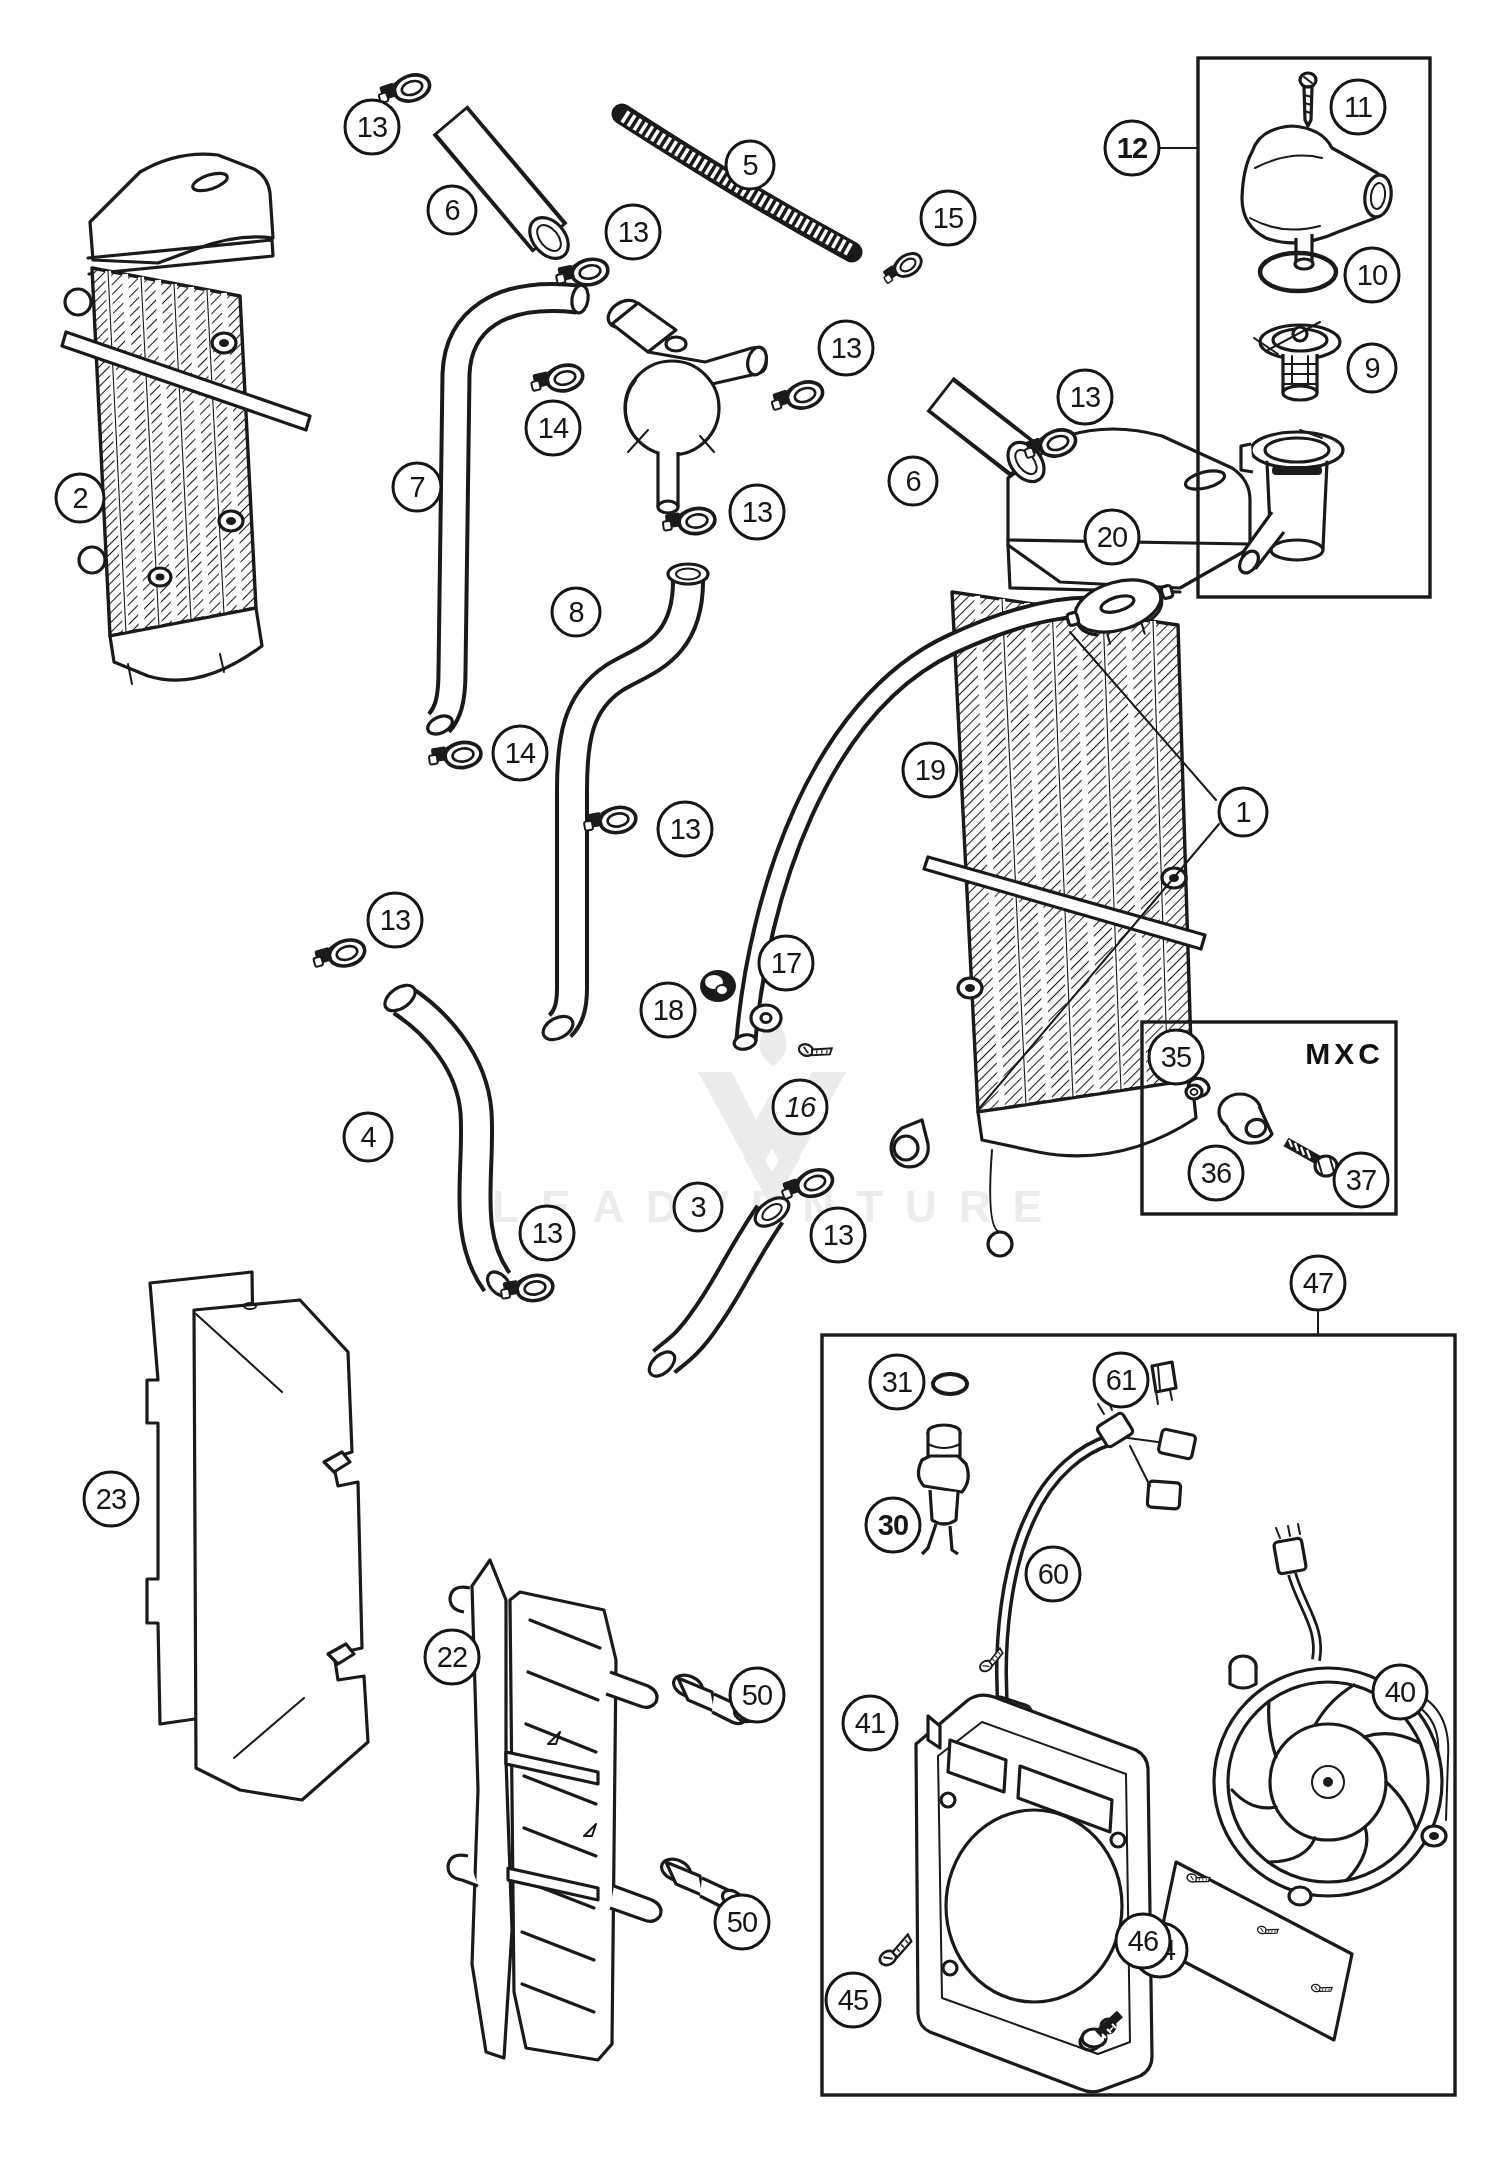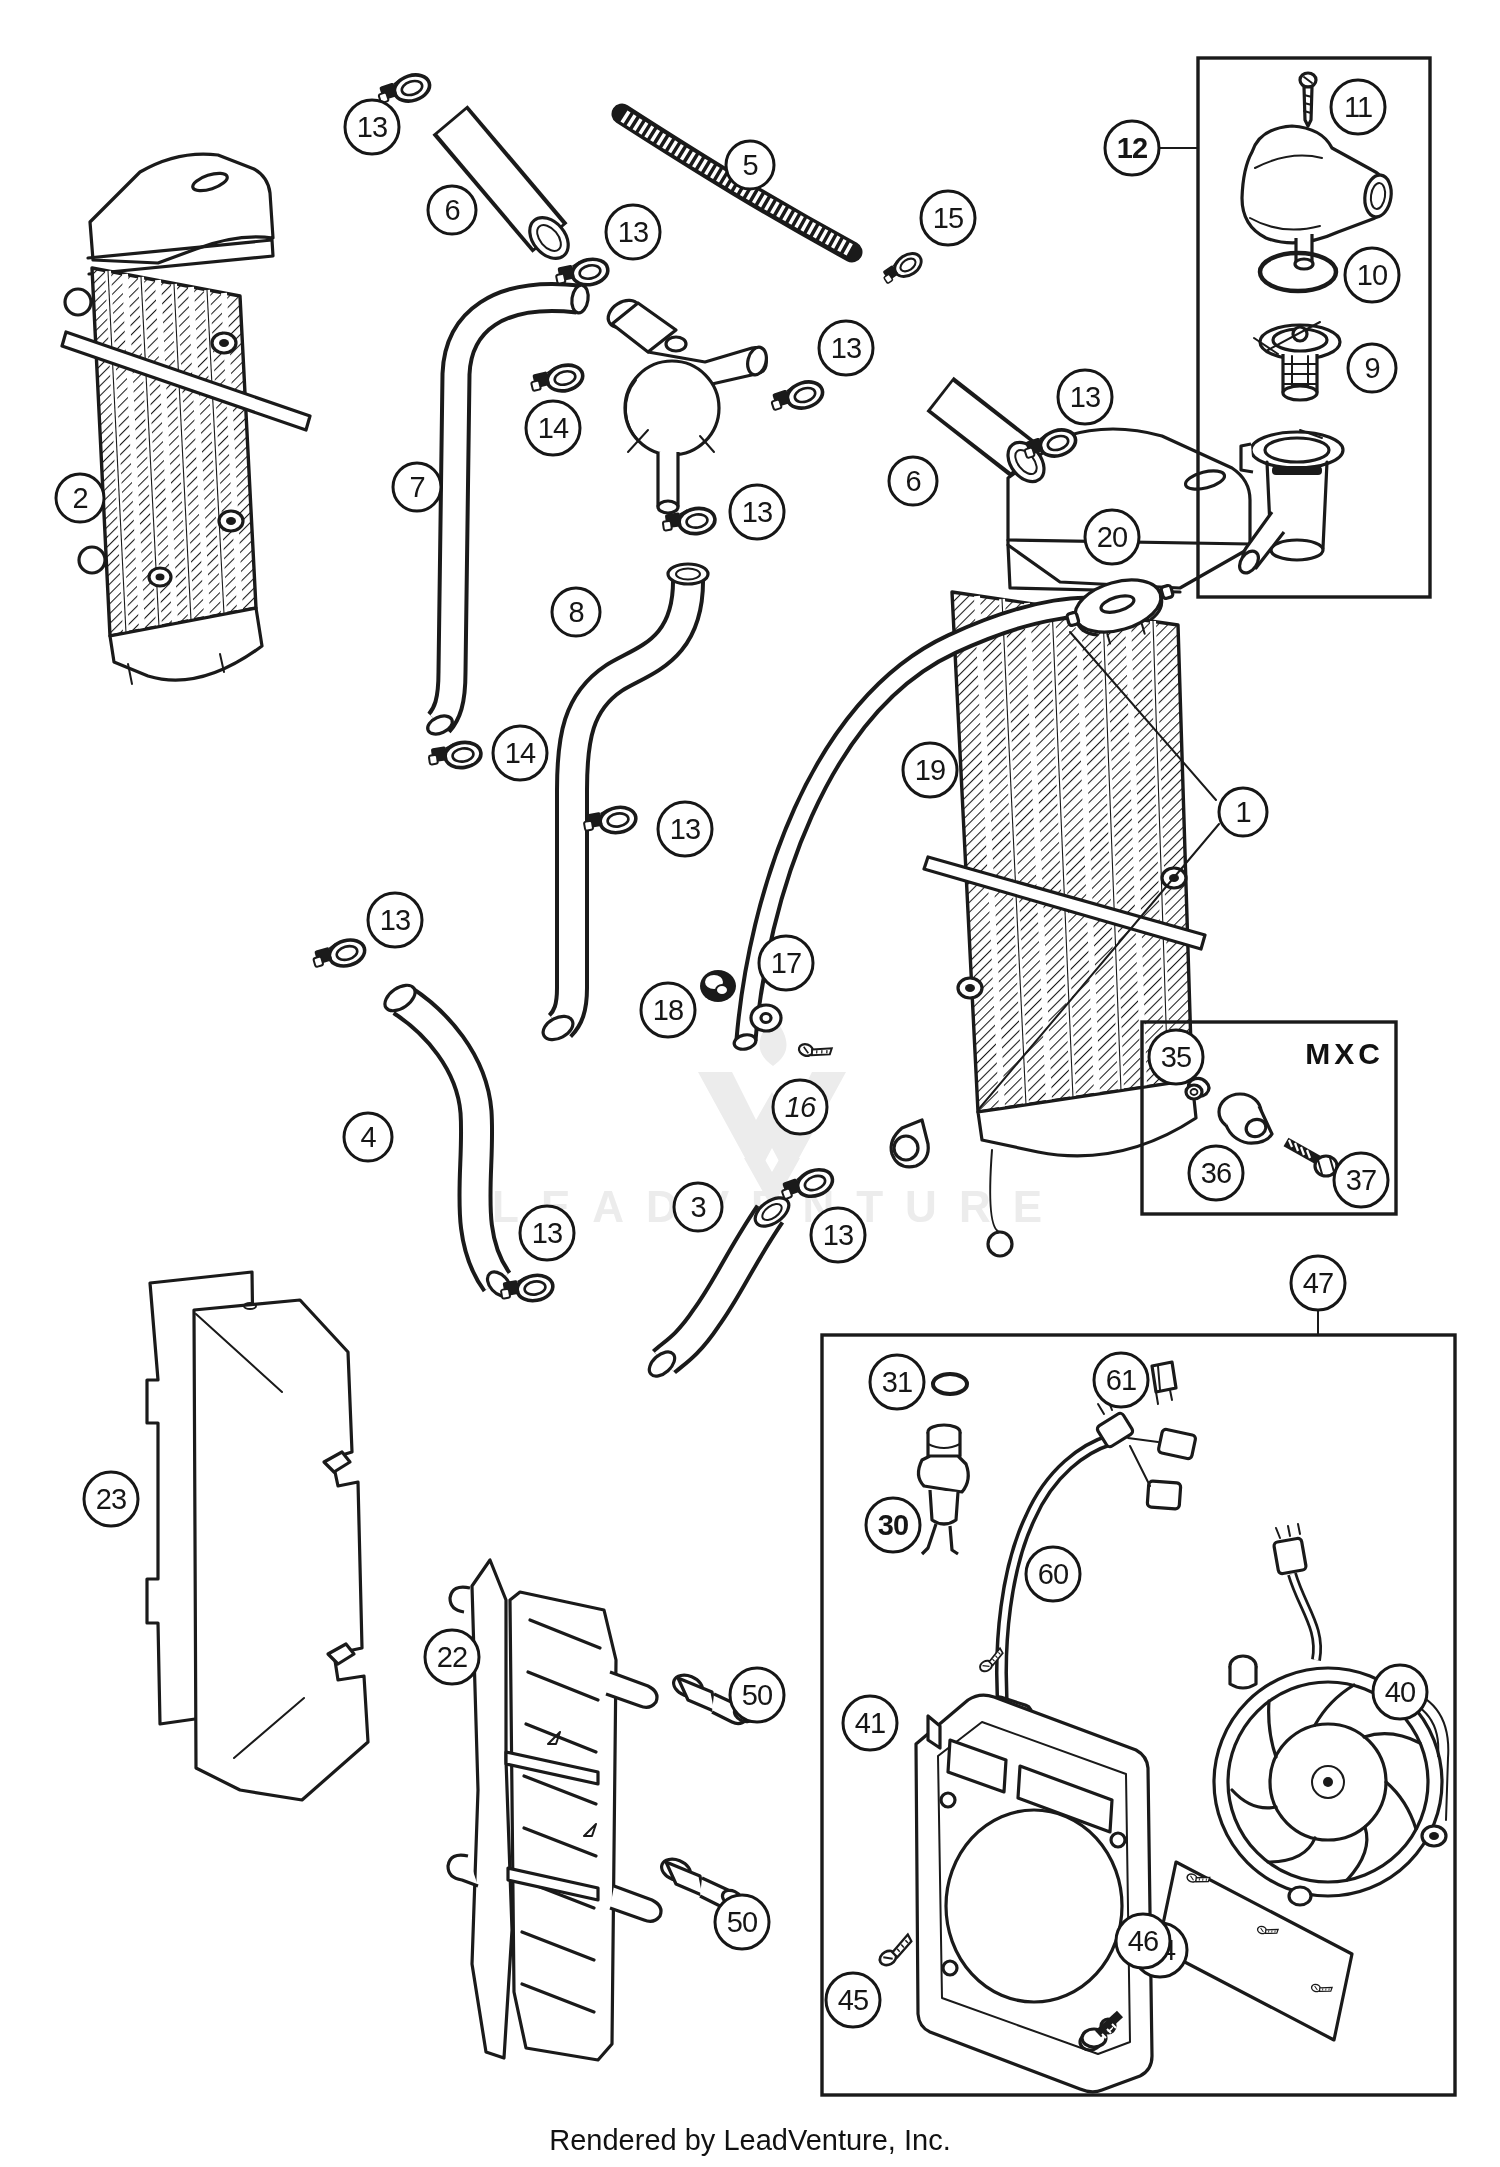--- a/index.html
+++ b/index.html
@@ -453,14 +453,13 @@
       <div class="callout" style="width: 57px; height: 57px; left: 452px; top: 1657px;">22</div>
       <div class="callout" style="width: 57px; height: 57px; left: 757px; top: 1695px;">50</div>
       <div class="callout" style="width: 57px; height: 57px; left: 1400px; top: 1692px;">40</div>
       <div class="callout" style="width: 57px; height: 57px; left: 870px; top: 1723px;">41</div>
       <div class="callout" style="width: 57px; height: 57px; left: 742px; top: 1922px;">50</div>
       <div class="callout" style="width: 57px; height: 57px; left: 1160px; top: 1950px;">44</div>
       <div class="callout" style="width: 57px; height: 57px; left: 853px; top: 2000px;">45</div>
       <div class="callout" style="width: 57px; height: 57px; left: 1143px; top: 1941px;">46</div>
     </div>
 
-<div class="footer">Rendered by LeadVenture, Inc.</div>
 </div>
 
 </body></html>

